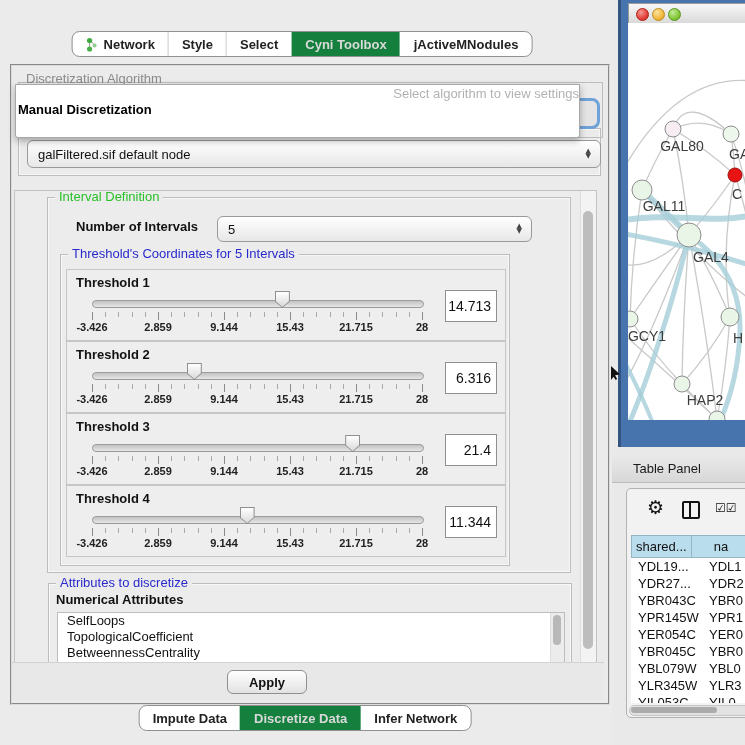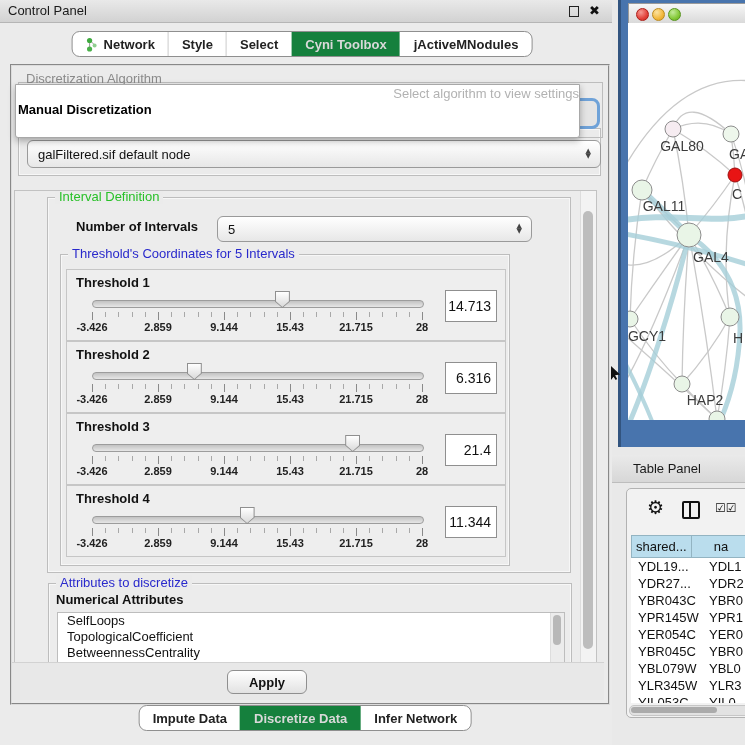--- a/index.html
+++ b/index.html
@@ -120,25 +120,20 @@
   
   .cursor{position:absolute;left:611px;top:366px;width:9px;height:14px;background:#111;
       clip-path:polygon(0 0,0 100%,28% 76%,52% 100%,68% 92%,46% 66%,100% 60%);z-index:99;}
 </style>
 </head>
 <body>
 
 <div id="screen">
 
   <div id="control-panel">
-    <div class="cp-titlebar">
-      <span class="cp-title">Control Panel</span>
-      <span class="float-icon"></span>
-      <span class="close-icon">✖</span>
-    </div>
 
     <div id="top-tabs" class="seg-control">
         <span class="seg">
           <span class="tabicon">
             <svg width="12" height="15">
               <line x1="4" y1="4" x2="4" y2="12" stroke="#999"></line>
               <line x1="5" y1="4" x2="9" y2="8" stroke="#999"></line>
               <circle cx="4" cy="3.5" r="2.6" fill="#3faa3f"></circle>
               <circle cx="4" cy="12" r="2.6" fill="#49b049"></circle>
               <circle cx="9" cy="8.5" r="2" fill="#8fce8f"></circle>

